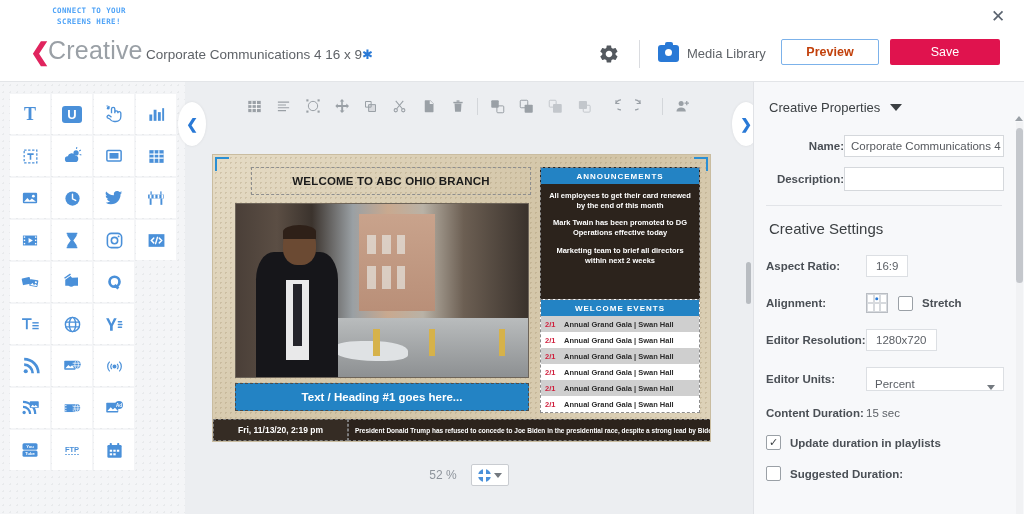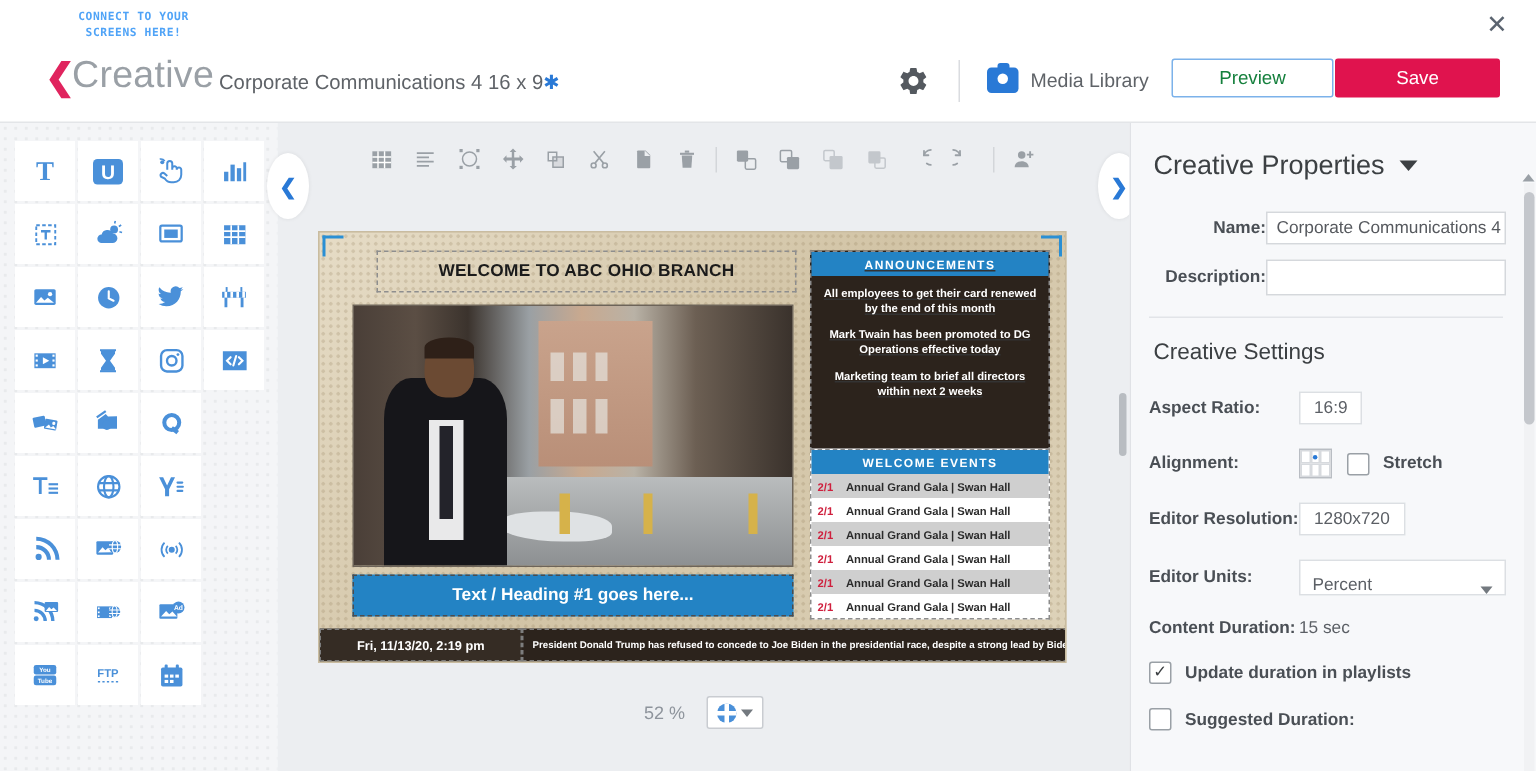--- a/index.html
+++ b/index.html
@@ -60,24 +60,24 @@
   }
   .camera-ico:before{
     content:""; position:absolute; left:6.5px; top:-3px; width:8px;height:4px;
     background:#2979d6; border-radius:2px 2px 0 0;
   }
   .camera-ico:after{
     content:""; position:absolute; left:7px;top:4.5px;width:7px;height:7px;
     border-radius:50%; background:#fff;
   }
   #preview-btn{
-    position:absolute; left:781px; top:39px; width:108px; height:26px;
+    position:absolute; left:781px; top:39px; width:98px; height:26px;
     border:1px solid #7cb2ea; background:#fff; border-radius:2px;
     display:flex;align-items:center;justify-content:center;
-    color:#15803d; font-size:12.5px; cursor:pointer;
+    color:#c2410c; font-size:12.5px; cursor:pointer;font-weight:bold;
   }
   #save-btn{
     position:absolute; left:890px; top:39px; width:110px; height:26px;
     background:#e0134e; border-radius:2px;
     display:flex;align-items:center;justify-content:center;
     color:#fff; font-size:12.5px; cursor:pointer;
   }
 
   
   #left-panel{
@@ -207,21 +207,21 @@
 
   #heading-bar{
     position:absolute; left:22px; top:228px; width:294px; height:28px;
     background:#2383c4; border:1px dashed #4c4c4c;
     display:flex;align-items:center;justify-content:center;
   }
   #heading-bar span{ color:#fff; font-size:11.5px; font-weight:bold; }
 
   #ann-box{
     position:absolute; left:327px; top:12px; width:160px; height:144px;
-    background:#2c231c; border:1px dashed #8c8c8c;text-decoration:underline;
+    background:#2c231c; border:1px dashed #8c8c8c;
   }
   #ann-head{
     height:16px; background:#2383c4; color:#fff; font-size:8px;
     font-weight:bold; letter-spacing:1px;
     display:flex;align-items:center;justify-content:center;
   }
   .ann-item{
     color:#ffffff; font-size:7.5px; font-weight:bold; text-align:center;
     line-height:1.35; padding:7px 6px 0 6px;
   }
@@ -292,21 +292,21 @@
     background:#b8bcc1; border-radius:3px;
   }
 
   
   #right-panel{
     position:absolute; left:753px; top:82px; width:271px; height:432px;
     background:#f7f8fa; border-left:1px solid #e0e2e6;
     padding:18px 20px 0 12px;
   }
   #props-title{
-    font-size:18px; color:#3c4043; display:flex; align-items:center; gap:10px;
+    font-size:13px; color:#3c4043; display:flex; align-items:center; gap:10px;
     margin-bottom:20px; margin-left:3px;
   }
   .caret-dn{
     width:0;height:0;border-left:6px solid transparent;border-right:6px solid transparent;
     border-top:7px solid #3c4043;
   }
   .field-row{ display:flex; align-items:center; margin-bottom:10px;text-align:right; }
   .field-label{
     font-size:11.5px; color:#4a4f55; font-weight:bold; width:78px; flex:none;
   }

